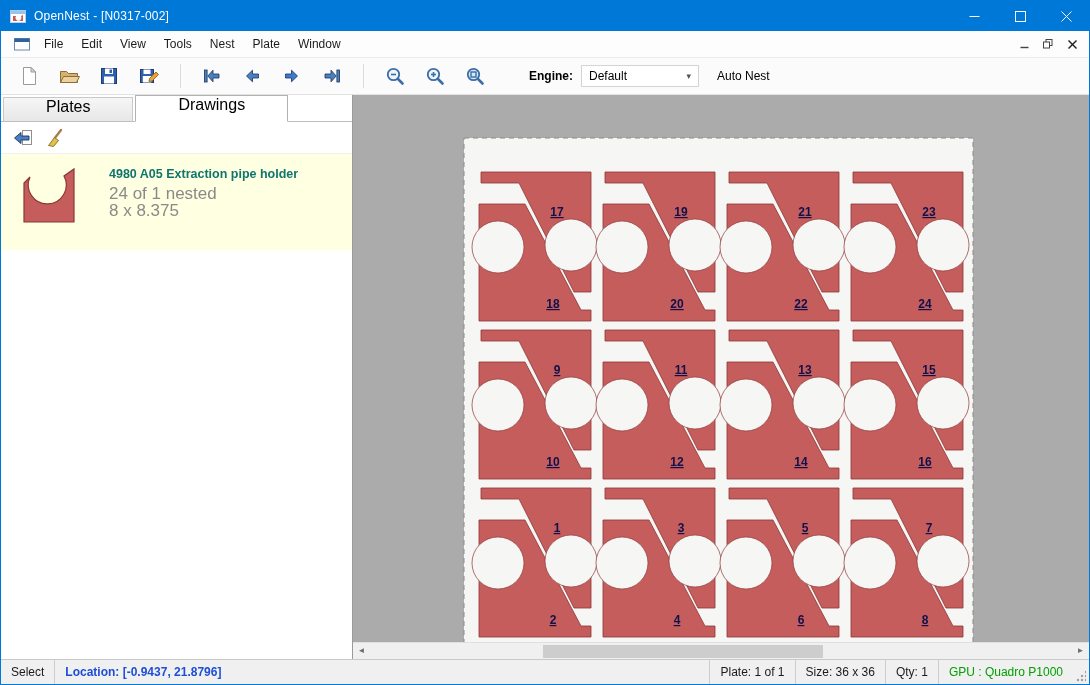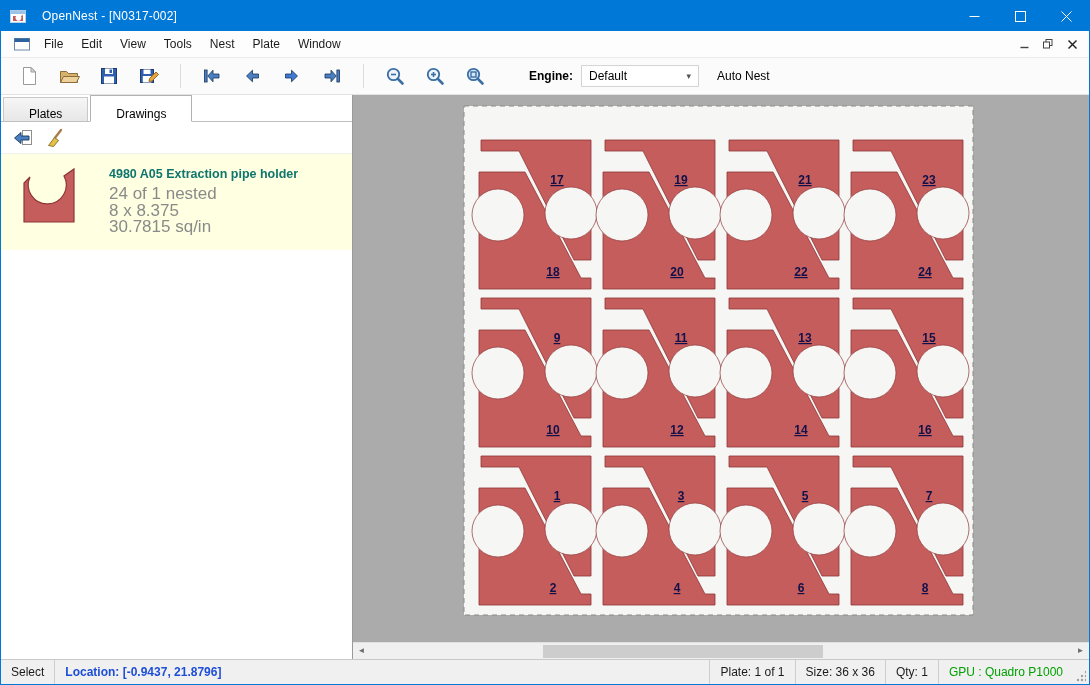--- a/index.html
+++ b/index.html
@@ -1,21 +1,21 @@
 <!DOCTYPE html>
 <html><head>
 <meta charset="utf-8">
 <style>
   * { box-sizing: border-box; margin: 0; padding: 0; }
   html,body { width:1090px; height:685px; }
   body { font-family:"Liberation Sans", sans-serif; overflow:hidden; background:#d0d0d0; }
   .window { width:1090px; height:685px; border:1px solid #0078d7; display:flex; flex-direction:column; background:#fff; }
 
   
-  .titlebar { flex:0 0 30px; background:#0078d7; color:#fff; display:flex; align-items:center;gap:8px; }
+  .titlebar { flex:0 0 30px; background:#0078d7; color:#fff; display:flex; align-items:center; }
   .titlebar .app-icon { margin:0 8px 0 9px; display:flex; }
   .titlebar .title { font-size:12px; letter-spacing:.2px; }
   .win-btns { margin-left:auto; display:flex; height:100%; }
   .win-btn { width:46px; height:100%; display:flex; align-items:center; justify-content:center; cursor:default; }
 
   
   .menubar { flex:0 0 27px; background:#fdfdfd; display:flex; align-items:center; padding-left:11px; border-bottom:1px solid #ececec; }
   .mdi-child-icon { margin:0 4px 0 2px; display:flex; }
   .menu-item { padding:0 9px; font-size:12px; color:#1b1b1b; line-height:26px; cursor:default; }
   .mdi-btns { margin-left:auto; display:flex; align-items:center; padding-right:5px; }
@@ -27,31 +27,31 @@
   .tb-sep { width:1px; height:24px; background:#dcdcdc; margin:0 11px; }
   .engine-label { font-weight:bold; font-size:12px; margin:0 8px 0 34px; }
   .engine-select { width:118px; height:22px; border:1px solid #d4d4d4; background:#fff; display:flex; align-items:center; padding:8px 7px; font-size:12px; }
   .engine-select .chev { margin-left:auto; font-size:9px; color:#555; }
   .auto-nest { font-size:12px; margin-left:18px; cursor:default; }
 
   
   .main { flex:1; display:flex; min-height:0; }
   .sidebar { flex:0 0 352px; width:352px; background:#fff; display:flex; flex-direction:column; border-right:1px solid #9a9a9a; }
   .tabstrip { flex:0 0 27px; display:flex; align-items:flex-end; background:#fff; border-bottom:1px solid #bfbfbf; padding-left:2px; }
-  .tab { height:24px; padding:0 25px; display:flex; align-items:flex-end; font-size:12px; background:linear-gradient(#f6f6f6,#e7e7e7); border:1px solid #c9c9c9; border-bottom:none; margin-right:2px; cursor:default; }
+  .tab { height:24px; padding:0 42px; display:flex; align-items:flex-start; font-size:16px; background:linear-gradient(#f6f6f6,#e7e7e7); border:1px solid #c9c9c9; border-bottom:none; margin-right:2px; cursor:default; }
   .tab.active { background:#fff; height:27px; border-color:#b2b2b2; border-bottom:1px solid #fff; margin-bottom:-1px; }
   .side-toolbar { flex:0 0 32px; display:flex; align-items:center; padding-left:7px; background:#fff; border-bottom:1px solid #f0f0f0; }
   .side-btn { width:28px; height:26px; display:flex; align-items:center; justify-content:center; margin-right:5px; }
   .drawing-item { background:#ffffe1; display:flex; padding:13px 10px 13px 20px; min-height:96px; align-items:flex-start; }
   .thumb { flex:0 0 56px; margin-right:32px; display:flex; }
   .d-title { font-size:12.5px; font-weight:bold; color:#0f766e; margin-bottom:5px; }
   .d-meta { font-size:17px; color:#8a8a8a; line-height:16.5px; }
 
   .canvas { flex:1; background:#ababab; position:relative; overflow:hidden; }
-  .plate-wrap { position:absolute; left:110px; top:10px; width:511px; height:511px; }
+  .plate-wrap { position:absolute; left:110px; top:42px; width:511px; height:511px; }
   .hscroll { position:absolute; left:0; right:0; bottom:0; height:17px; background:#f0f0f0; border-top:1px solid #e0e0e0; display:flex; align-items:center; justify-content:space-between; }
   .hs-arrow { width:17px; text-align:center; font-size:8px; color:#6e6e6e; line-height:16px; }
   .hs-thumb { position:absolute; left:190px; top:2px; width:280px; height:13px; background:#cdcdcd; }
 
   
   .statusbar { flex:0 0 25px; background:#f0f0f0; border-top:1px solid #c9c9c9; display:flex; align-items:center; font-size:12px; color:#1b1b1b; }
   .sb-cell { padding:0 10px; height:100%; display:flex; align-items:center; white-space:nowrap; }
   .sb-select { min-width:52px; border-right:1px solid #cdcdcd; }
   .sb-loc { color:#1d4ed8;font-weight:bold; }
   .sb-right { margin-left:auto; display:flex; height:100%; }
@@ -247,21 +247,20 @@
       <div class="drawing-item" style="background: rgb(255, 255, 225);">
         <span class="thumb">
           <svg width="56" height="58" viewBox="0 0 56 58">
             <path d="M3,55 L3,16 L9,10 A19,19 0 1 0 43,9 L53,2 L53,55 Z" fill="#c65d5d" stroke="#8e3636" stroke-width="1.2"></path>
           </svg>
         </span>
         <div>
           <div class="d-title">4980 A05 Extraction pipe holder</div>
           <div class="d-meta">24 of 1 nested</div>
           <div class="d-meta">8 x 8.375</div>
-          <div class="d-meta">30.7815 sq/in</div>
         </div>
       </div>
     </div>
 
     <div class="canvas" style="background: rgb(171, 171, 171);">
       <div class="plate-wrap">
         <svg id="plate-parts" width="511" height="511" viewBox="0 0 511 511">
           <rect x="1" y="1" width="509" height="509" fill="#f6f6f4" stroke="#8a8a8a" stroke-width="1" stroke-dasharray="5 4"></rect>
         <g transform="translate(10,32)">
               <path d="M8,3 L118,3 L118,123 L101,123 L46,14 L8,14 Z" fill="#c65d5d" stroke="#8e3636" stroke-width="0.8"></path>

